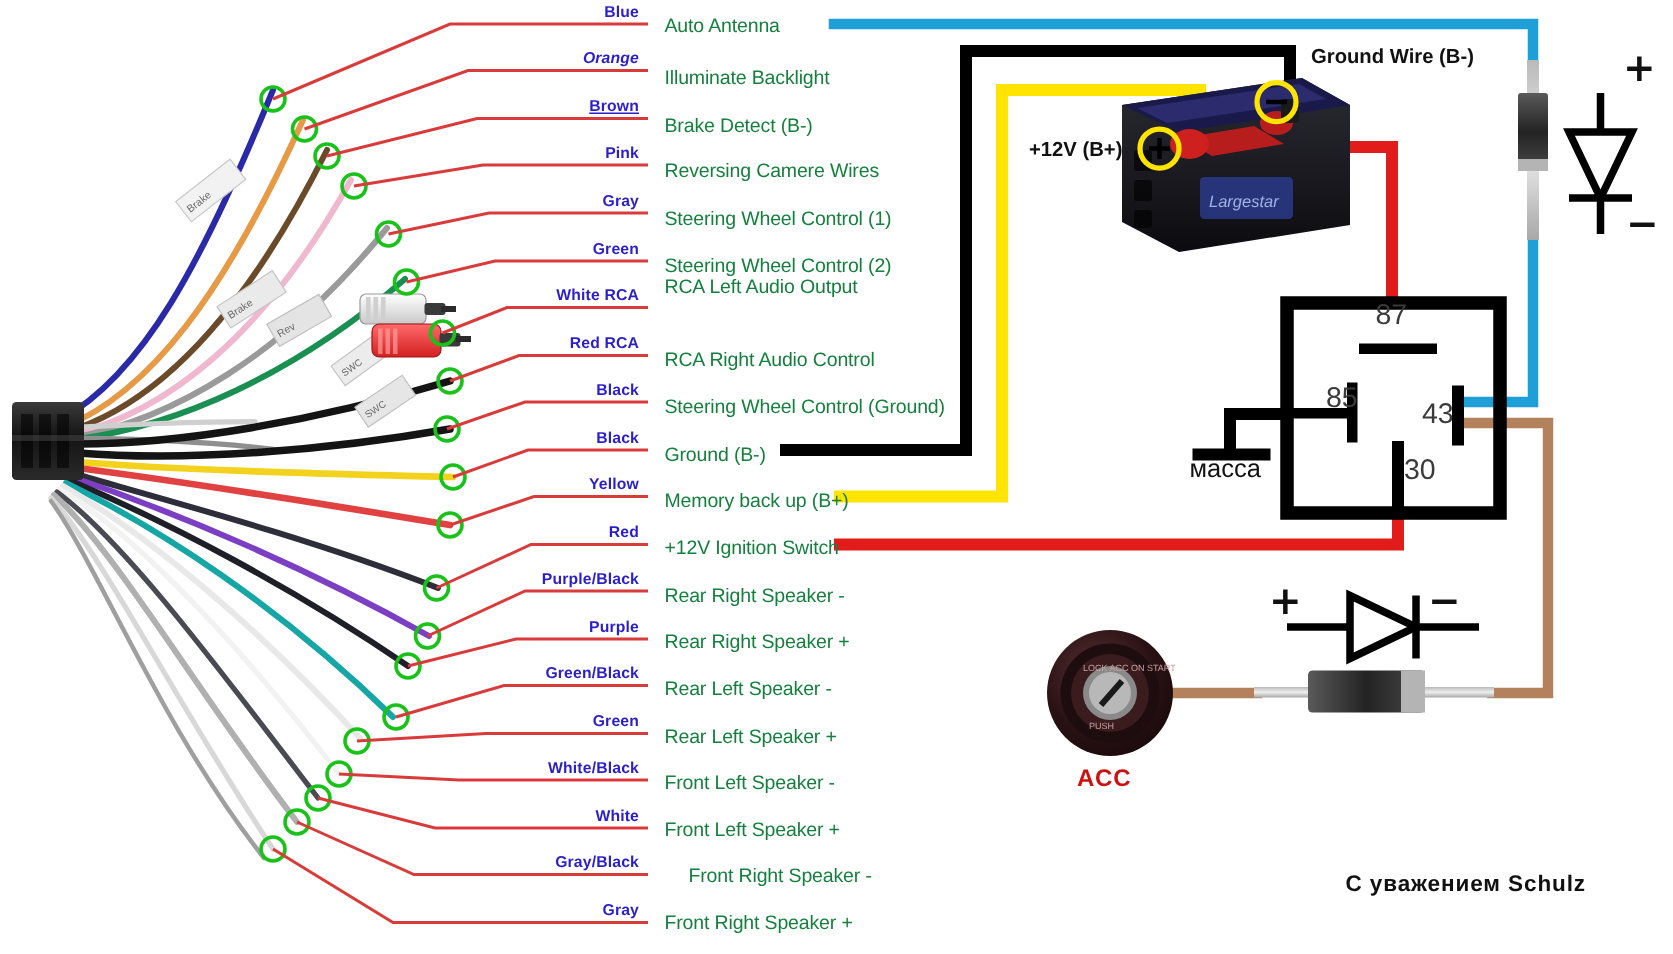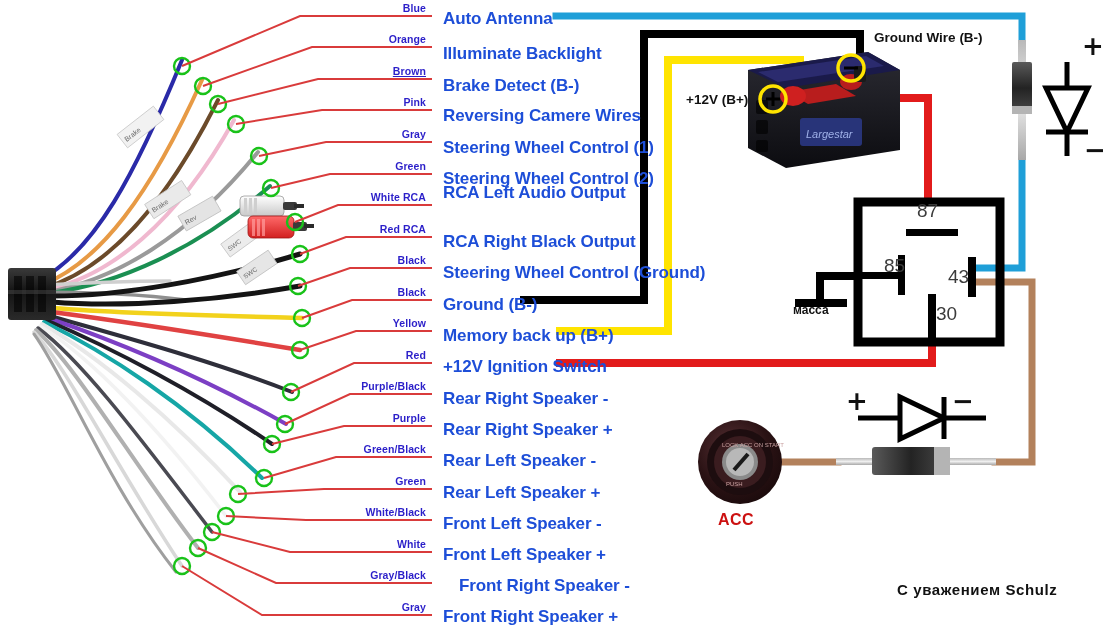--- a/index.html
+++ b/index.html
@@ -7,25 +7,25 @@
        font-family:"Liberation Sans","DejaVu Sans",sans-serif;}
   #stage{position:absolute;left:0;top:0;width:1115px;height:636px;background:#ffffff;}
   svg.layer{position:absolute;left:0;top:0;width:1115px;height:636px;}
   .txt{position:absolute;white-space:nowrap;}
 
   .wire-color-label{
     font-size:10.5px;font-weight:bold;color:#2b1fc9;
     text-align:right;letter-spacing:.1px;
   }
   .func-label{
-    font-size:17px;font-weight:bold;color:#1d4ed8;letter-spacing:-.1px;
+    font-size:13px;font-weight:normal;color:#15803d;letter-spacing:-.1px;
   }
   .diag-label{font-size:13.5px;font-weight:bold;color:#111;}
   .term-num{font-size:19px;color:#3b3b3b;font-family:"Liberation Sans",sans-serif;}
-  .massa{font-size:12px;font-weight:bold;color:#111;}
+  .massa{font-size:17px;font-weight:normal;color:#111;}
   .acc-label{font-size:16px;font-weight:bold;color:#cc1111;letter-spacing:.5px;}
   .sign{font-size:15px;font-weight:bold;color:#111;letter-spacing:.6px;}
   .pm{font-size:26px;font-weight:bold;color:#111;font-family:"DejaVu Sans",sans-serif;line-height:1;}
 </style>
 </head>
 <body>
 
 <div id="stage">
 
   <svg class="layer" viewBox="0 0 1115 636">
@@ -299,21 +299,21 @@
       <circle cx="740" cy="462" r="14" fill="#b8b8b8"></circle>
       <line x1="734" y1="470" x2="748" y2="454" stroke="#1a1a1a" stroke-width="4"></line>
       <text x="722" y="447" font-size="6" fill="#c8a0a0" font-family="Liberation Sans,sans-serif">LOCK ACC ON START</text>
       <text x="726" y="486" font-size="6" fill="#c8a0a0" font-family="Liberation Sans,sans-serif">PUSH</text>
     </g>
   </svg>
 
   <div>
 
     <div class="txt wire-color-label" style="left:330px;top:2px;width:96px;">Blue</div>
-    <div class="txt wire-color-label" style="left:330px;top:33px;width:96px;">Orange</div>
+    <div class="txt wire-color-label" style="left:330px;top:33px;width:96px;font-style:italic;">Orange</div>
     <div class="txt wire-color-label" style="left:330px;top:65px;width:96px;text-decoration:underline;">Brown</div>
     <div class="txt wire-color-label" style="left:330px;top:96px;width:96px;">Pink</div>
     <div class="txt wire-color-label" style="left:330px;top:128px;width:96px;">Gray</div>
     <div class="txt wire-color-label" style="left:330px;top:160px;width:96px;">Green</div>
     <div class="txt wire-color-label" style="left:330px;top:191px;width:96px;">White RCA</div>
     <div class="txt wire-color-label" style="left:330px;top:223px;width:96px;">Red RCA</div>
     <div class="txt wire-color-label" style="left:330px;top:254px;width:96px;">Black</div>
     <div class="txt wire-color-label" style="left:330px;top:286px;width:96px;">Black</div>
     <div class="txt wire-color-label" style="left:330px;top:317px;width:96px;">Yellow</div>
     <div class="txt wire-color-label" style="left:330px;top:349px;width:96px;">Red</div>
@@ -326,21 +326,21 @@
     <div class="txt wire-color-label" style="left:330px;top:569px;width:96px;">Gray/Black</div>
     <div class="txt wire-color-label" style="left:330px;top:601px;width:96px;">Gray</div>
 
     <div class="txt func-label" style="left:443px;top:9px;">Auto Antenna</div>
     <div class="txt func-label" style="left:443px;top:44px;">Illuminate Backlight</div>
     <div class="txt func-label" style="left:443px;top:76px;">Brake Detect (B-)</div>
     <div class="txt func-label" style="left:443px;top:106px;">Reversing Camere Wires</div>
     <div class="txt func-label" style="left:443px;top:138px;">Steering Wheel Control (1)</div>
     <div class="txt func-label" style="left:443px;top:169px;">Steering Wheel Control (2)</div>
     <div class="txt func-label" style="left:443px;top:183px;">RCA Left Audio Output</div>
-    <div class="txt func-label" style="left:443px;top:232px;">RCA Right Black Output</div>
+    <div class="txt func-label" style="left:443px;top:232px;">RCA Right Audio Control</div>
     <div class="txt func-label" style="left:443px;top:263px;">Steering Wheel Control (Ground)</div>
     <div class="txt func-label" style="left:443px;top:295px;">Ground (B-)</div>
     <div class="txt func-label" style="left:443px;top:326px;">Memory back up (B+)</div>
     <div class="txt func-label" style="left:443px;top:357px;">+12V  Ignition Switch</div>
     <div class="txt func-label" style="left:443px;top:389px;">Rear Right Speaker -</div>
     <div class="txt func-label" style="left:443px;top:420px;">Rear Right Speaker +</div>
     <div class="txt func-label" style="left:443px;top:451px;">Rear Left Speaker -</div>
     <div class="txt func-label" style="left:443px;top:483px;">Rear Left Speaker +</div>
     <div class="txt func-label" style="left:443px;top:514px;">Front Left Speaker -</div>
     <div class="txt func-label" style="left:443px;top:545px;">Front Left Speaker +</div>

